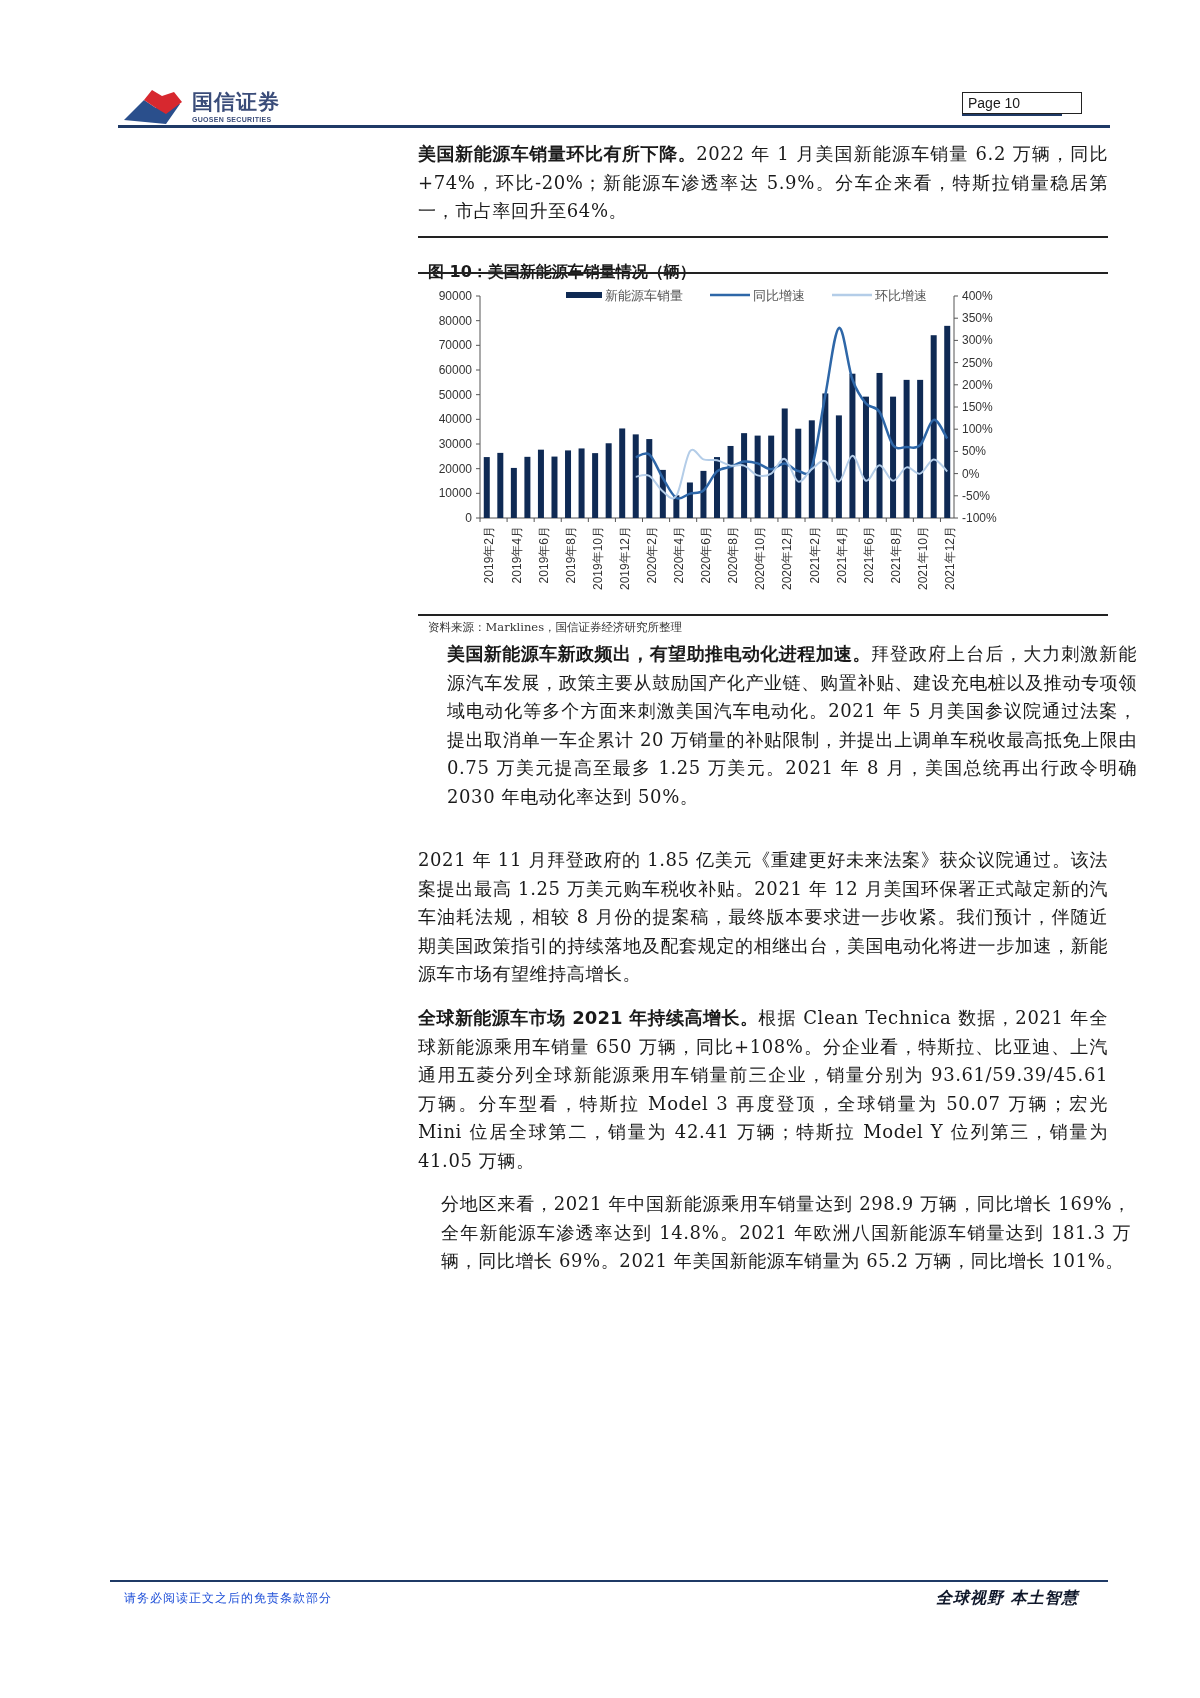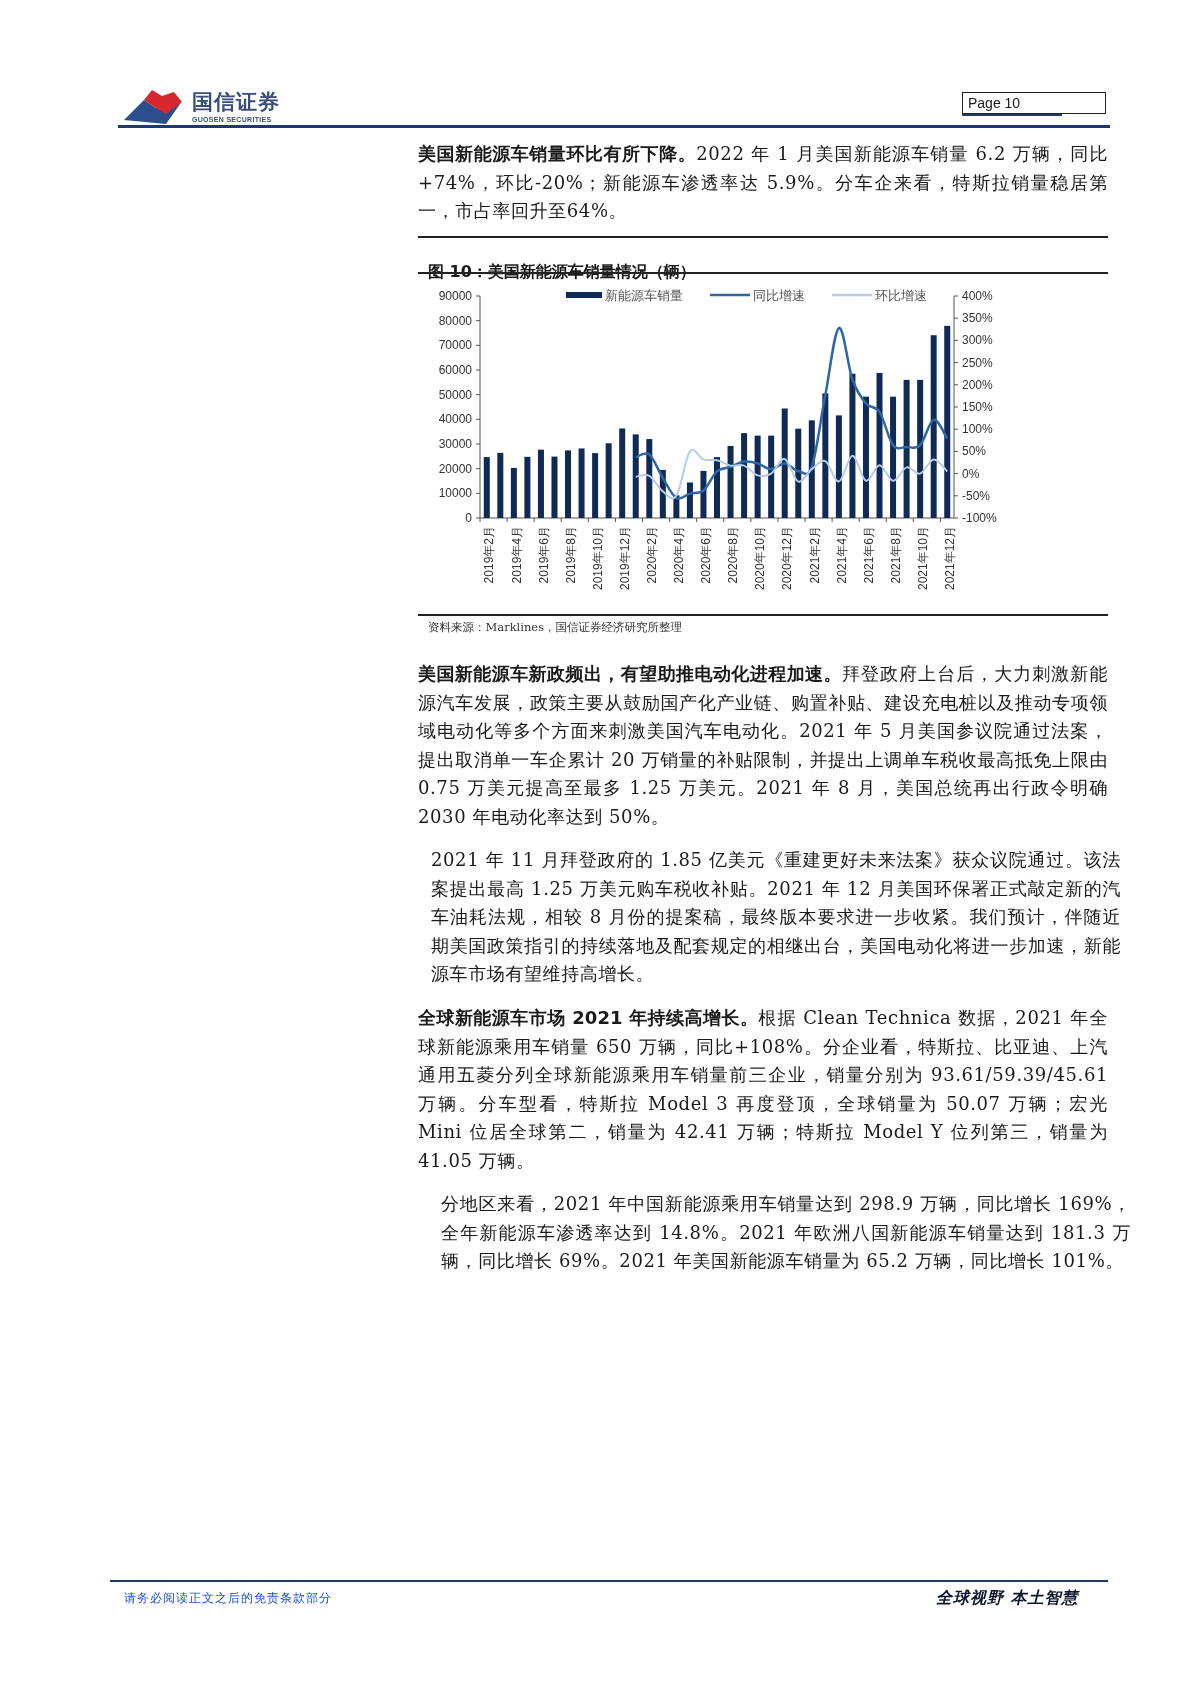--- a/index.html
+++ b/index.html
@@ -2,21 +2,21 @@
 <html><head>
 <meta charset="utf-8">
 <style>
   html,body{margin:0;padding:0;background:#fff;}
   body{width:1200px;height:1698px;position:relative;overflow:hidden;font-family:"DejaVu Serif","Liberation Serif",serif;color:#1a1a1a;}
   .abs{position:absolute;}
   .logo{left:122px;top:86px;width:180px;height:40px;}
   .logo-cn{position:absolute;left:70px;top:2px;font-family:"DejaVu Sans","Liberation Sans",sans-serif;font-size:21px;font-weight:bold;color:#3a4c79;letter-spacing:1px;}
   .logo-en{position:absolute;left:70px;top:30px;font-family:"Liberation Sans",sans-serif;font-size:7px;font-weight:bold;color:#3a4c79;letter-spacing:0.3px;}
   .header-rule{left:118px;top:125px;width:992px;height:3px;background:#1f3a66;}
-  .page-box{left:962px;top:92px;width:144px;height:22px;border:1.5px solid #222;box-sizing:border-box;font-family:"Liberation Sans",sans-serif;font-size:14px;line-height:20px;padding-left:5px;}
+  .page-box{left:962px;top:92px;width:120px;height:22px;border:1.5px solid #222;box-sizing:border-box;font-family:"Liberation Sans",sans-serif;font-size:14px;line-height:20px;padding-left:5px;}
   .page-tab{left:962px;top:114px;width:100px;height:2px;background:#1f3a66;}
   .para{left:418px;width:690px;font-size:18px;line-height:28.5px;text-align:justify;letter-spacing:0.6px;}
   .para b{font-weight:bold;font-family:"DejaVu Sans","Liberation Sans",sans-serif;letter-spacing:0;}
   .fig-rule{left:418px;width:690px;height:2px;background:#222;}
   .fig-title{left:428px;top:240px;font-family:"DejaVu Sans",sans-serif;font-weight:bold;font-size:16px;margin-top:22px;}
   .source{left:428px;top:620px;font-size:11.5px;color:#333;}
   .footer-rule{left:110px;top:1580px;width:998px;height:2px;background:#1f3a66;}
   .footer-left{left:124px;top:1590px;font-size:12px;color:#1d4ed8;letter-spacing:1px;}
   .footer-right{left:936px;top:1588px;font-size:16px;font-weight:bold;font-style:italic;color:#0f172a;letter-spacing:1px;}
   #chart{position:absolute;left:418px;top:284px;width:690px;height:330px;}
@@ -169,24 +169,24 @@
     <text x="187" y="16" class="legend-text">新能源车销量</text>
     <line x1="292" y1="11" x2="332" y2="11" stroke="#2e67a8" stroke-width="2.5"></line>
     <text x="335" y="16" class="legend-text">同比增速</text>
     <line x1="414" y1="11" x2="454" y2="11" stroke="#b4cde8" stroke-width="2.5"></line>
     <text x="457" y="16" class="legend-text">环比增速</text>
   </svg>
 
 <div class="abs fig-rule" style="top:614px;height:1.5px;"></div>
 <div class="abs source">资料来源：Marklines，国信证券经济研究所整理</div>
 
-<div class="abs para" style="top:660px;">
+<div class="abs para" style="top:640px;margin-left:29px;">
   <b>美国新能源车新政频出，有望助推电动化进程加速。</b><span>拜登政府上台后，大力刺激新能源汽车发展，政策主要从鼓励国产化产业链、购置补贴、建设充电桩以及推动专项领域电动化等多个方面来刺激美国汽车电动化。2021 年 5 月美国参议院通过法案，提出取消单一车企累计 20 万销量的补贴限制，并提出上调单车税收最高抵免上限由 0.75 万美元提高至最多 1.25 万美元。2021 年 8 月，美国总统再出行政令明确 2030 年电动化率达到 50%。</span>
 </div>
-<div class="abs para" style="top:846px;margin-left:13px;">
+<div class="abs para" style="top:846px;">
   <span>2021 年 11 月拜登政府的 1.85 亿美元《重建更好未来法案》获众议院通过。该法案提出最高 1.25 万美元购车税收补贴。2021 年 12 月美国环保署正式敲定新的汽车油耗法规，相较 8 月份的提案稿，最终版本要求进一步收紧。我们预计，伴随近期美国政策指引的持续落地及配套规定的相继出台，美国电动化将进一步加速，新能源车市场有望维持高增长。</span>
 </div>
 <div class="abs para" style="top:1004px;">
   <b>全球新能源车市场 2021 年持续高增长。</b><span>根据 Clean Technica 数据，2021 年全球新能源乘用车销量 650 万辆，同比+108%。分企业看，特斯拉、比亚迪、上汽通用五菱分列全球新能源乘用车销量前三企业，销量分别为 93.61/59.39/45.61 万辆。分车型看，特斯拉 Model 3 再度登顶，全球销量为 50.07 万辆；宏光 Mini 位居全球第二，销量为 42.41 万辆；特斯拉 Model Y 位列第三，销量为 41.05 万辆。</span>
 </div>
 <div class="abs para" style="top:1190px;margin-left:23px;">
   <span>分地区来看，2021 年中国新能源乘用车销量达到 298.9 万辆，同比增长 169%，全年新能源车渗透率达到 14.8%。2021 年欧洲八国新能源车销量达到 181.3 万辆，同比增长 69%。2021 年美国新能源车销量为 65.2 万辆，同比增长 101%。</span>
 </div>
 
 <div class="abs footer-rule"></div>

